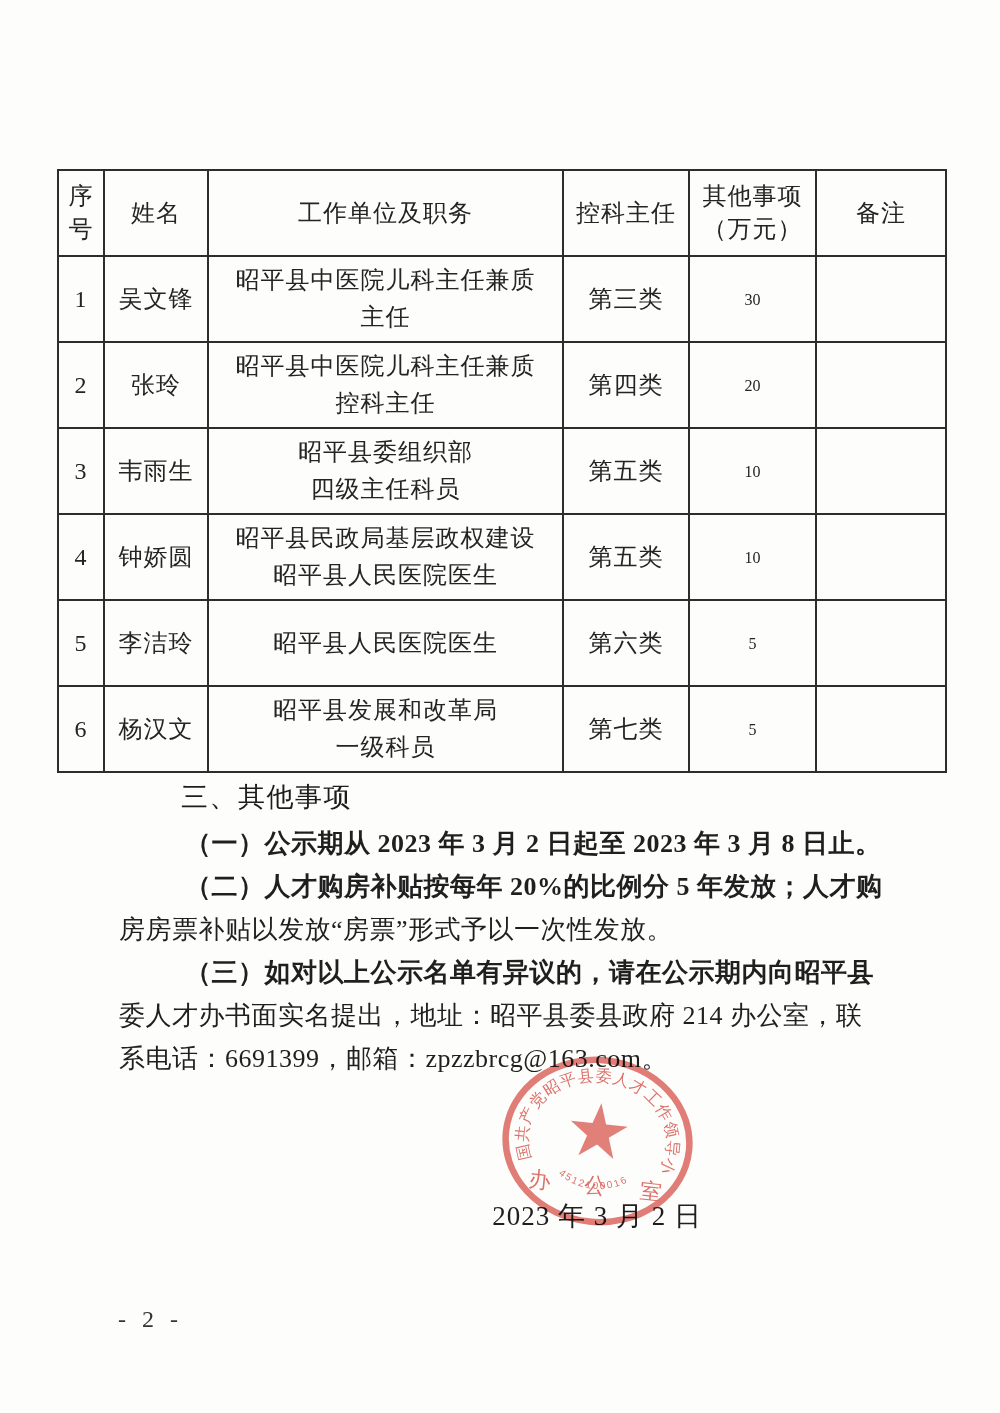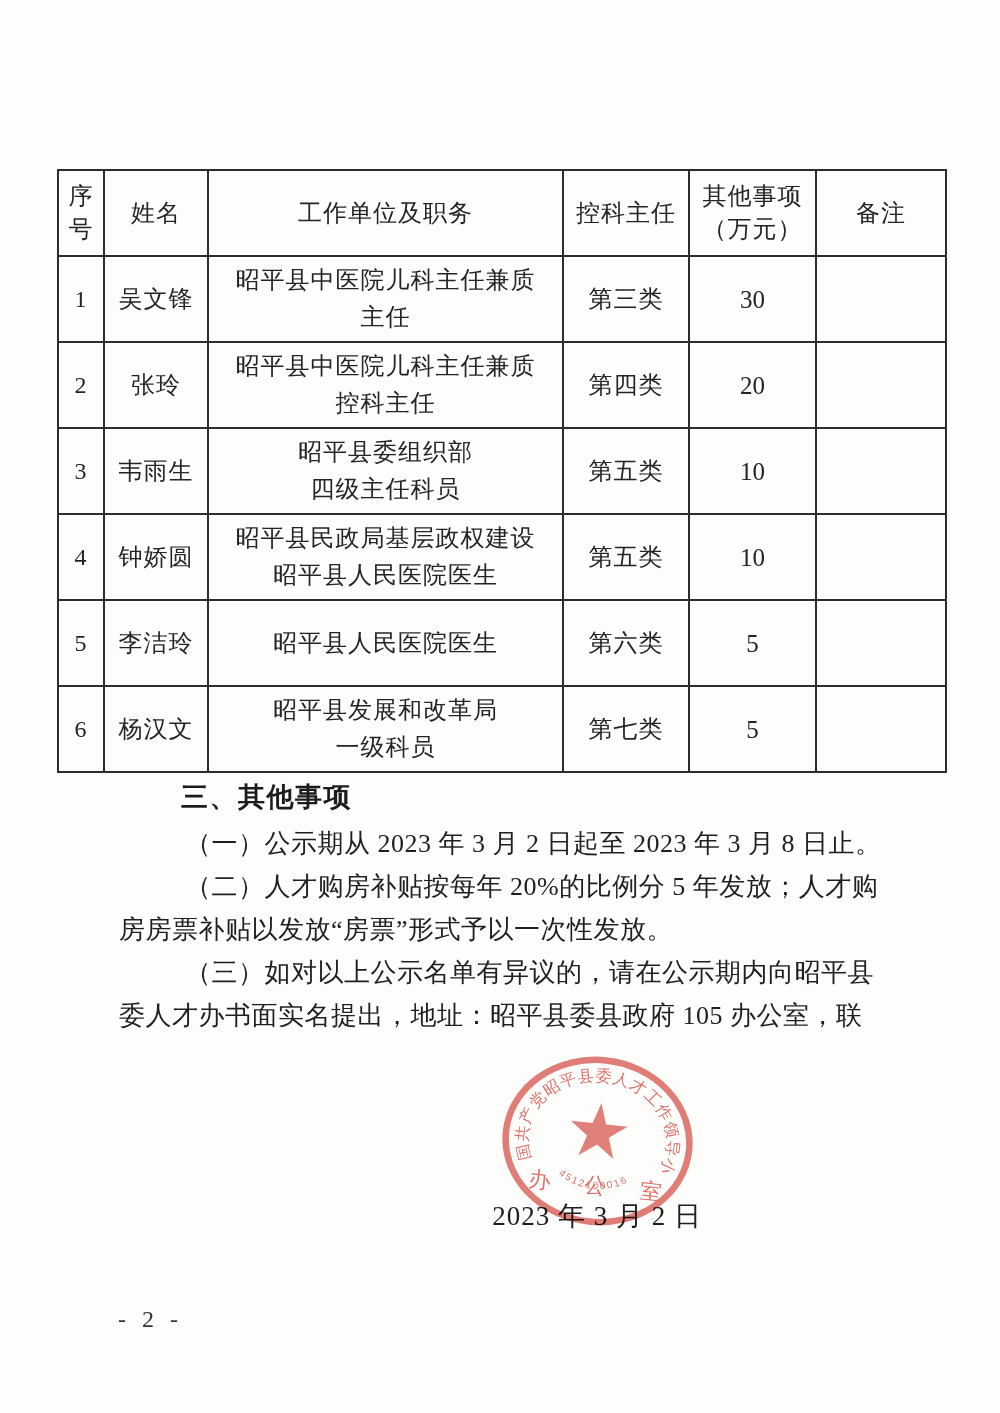--- a/index.html
+++ b/index.html
@@ -22,37 +22,37 @@
   .roster th,.roster td{
     border:2px solid #2d2d2d;
     text-align:center;vertical-align:middle;
     font-weight:normal;padding:0;
     color:#242424;
   }
   .roster tr{height:86px;}
   .roster th{font-size:24px;line-height:33px;letter-spacing:1px;}
   .roster td{font-size:24px;line-height:37px;letter-spacing:1px;}
   .pre{white-space:pre-line;}
-  .roster td.amount{font-size:25px;letter-spacing:0;}
+  .roster td.amount{font-size:16px;letter-spacing:0;}
 
   
   .sec-heading{
     position:absolute;left:181px;top:779px;
     font-family:"Liberation Sans","DejaVu Sans",sans-serif;
-    font-weight:bold;font-size:27px;letter-spacing:1.5px;
+    font-weight:normal;font-size:27px;letter-spacing:1.5px;
     color:#1c1c1c;white-space:nowrap;
   }
   .body-lines{
     position:absolute;left:119px;top:822px;width:830px;
     font-size:26px;color:#1f1f1f;
   }
   .body-lines .line{
     height:43px;line-height:43px;white-space:nowrap;letter-spacing:0.5px;
   }
-  .body-lines .line.indent{padding-left:66px;}
+  .body-lines .line.indent{padding-left:66px;font-weight:bold;}
 
   
   .signature{
     position:absolute;top:1152px;left:597px;transform:translateX(-50%);
     font-size:27px;letter-spacing:0.5px;white-space:nowrap;color:#1f1f1f;
   }
   .doc-date{
     position:absolute;top:1198px;left:597px;transform:translateX(-50%);
     font-size:27px;letter-spacing:1px;white-space:nowrap;color:#1f1f1f;
   }
@@ -160,21 +160,22 @@
   </tbody>
     </table>
 
   <div class="sec-heading">三、其他事项</div>
 
   <div class="body-lines">
     <div class="line indent">（一）公示期从 2023 年 3 月 2 日起至 2023 年 3 月 8 日止。</div>
     <div class="line indent">（二）人才购房补贴按每年 20%的比例分 5 年发放；人才购</div>
     <div class="line">房房票补贴以发放“房票”形式予以一次性发放。</div>
     <div class="line indent">（三）如对以上公示名单有异议的，请在公示期内向昭平县</div>
-    <div class="line">委人才办书面实名提出，地址：昭平县委县政府 105 办公室，联</div>
+    <div class="line">委人才办书面实名提出，地址：昭平县委县政府 214 办公室，联</div>
+    <div class="line">系电话：6691399，邮箱：zpzzbrcg@163.com。</div>
   </div>
 
   <div class="doc-date">2023 年 3 月 2 日</div>
 
   <svg class="seal" viewBox="0 0 200 180" xmlns="http://www.w3.org/2000/svg">
     <g transform="rotate(6 99.5 90)">
       <ellipse cx="99.5" cy="90" rx="92" ry="81" fill="none" stroke-width="6.5" stroke-opacity="0.92" stroke="#d8524a"></ellipse>
       <polygon points="99.5,52 106.3,72.7 128,72.7 110.4,85.6 117.1,106.3 99.5,93.5 81.9,106.3 88.6,85.6 71,72.7 92.7,72.7" fill-opacity="0.9" fill="#d8524a"></polygon>
       <defs>
         <path id="sealRingPath" d="M 38.9 120 A 70 60 0 1 1 160.1 120" fill="none"></path>

